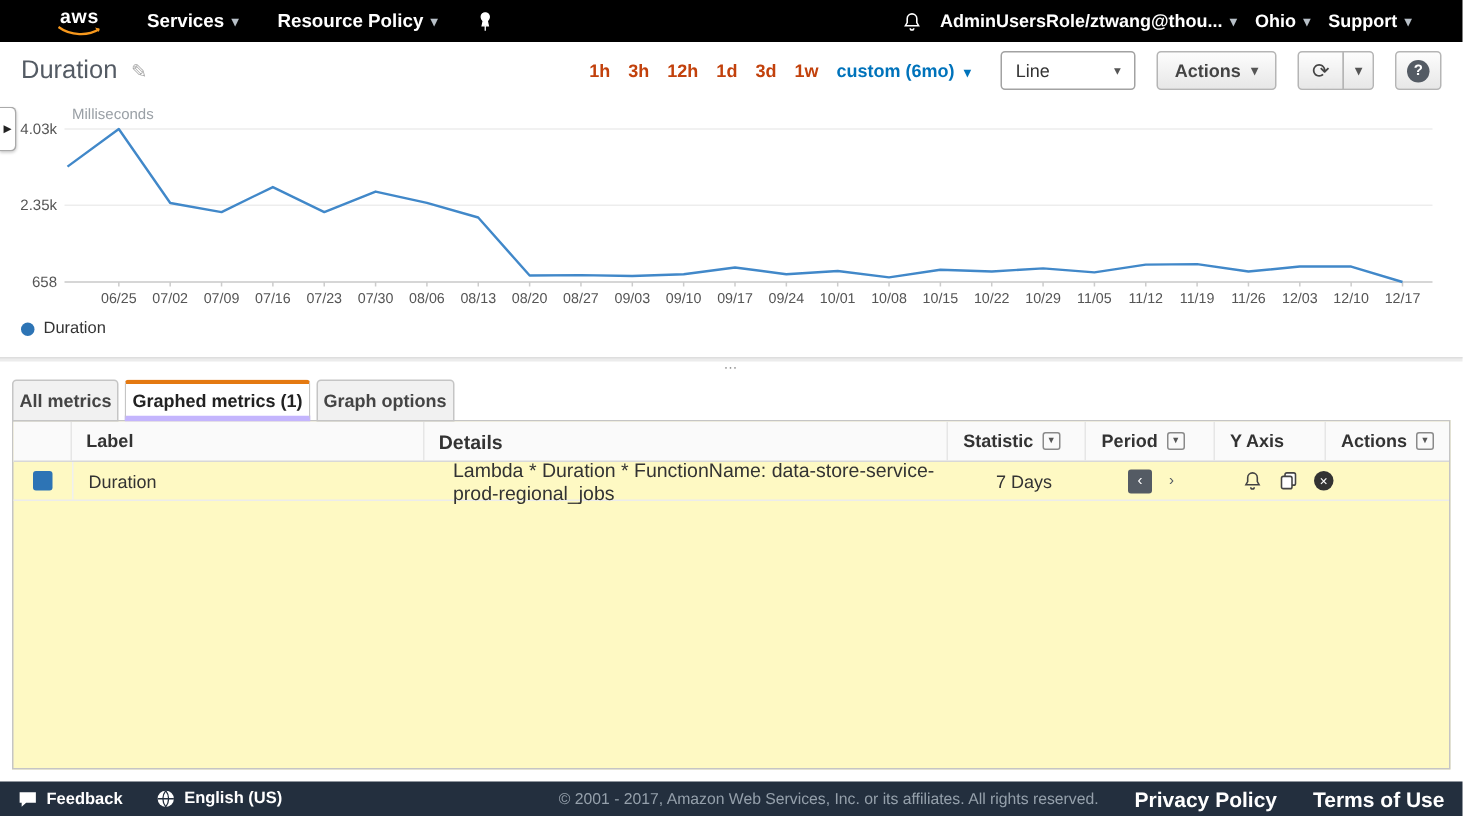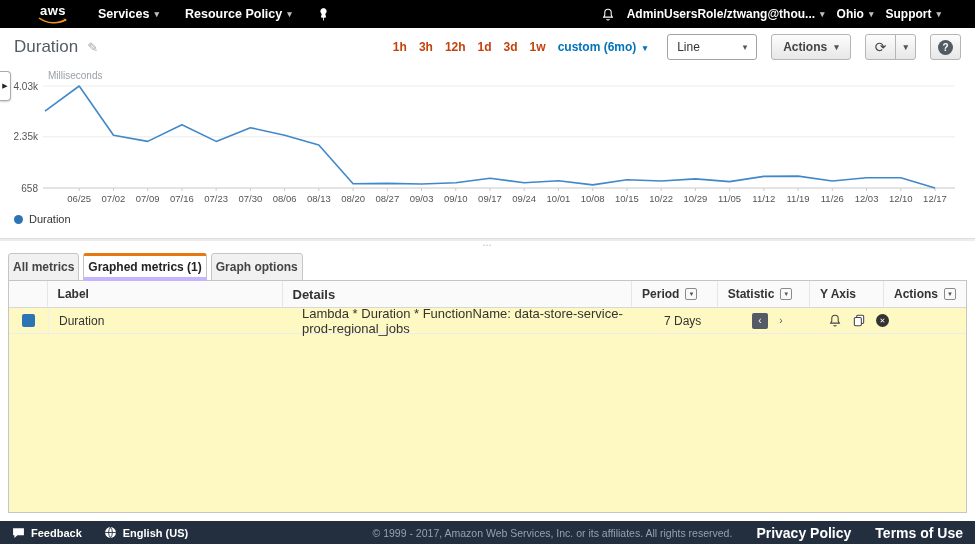--- a/index.html
+++ b/index.html
@@ -71,21 +71,21 @@
   .yx-btn { width:16px; height:16px; border-radius:2px; display:flex; align-items:center; justify-content:center; font-size:10px; cursor:pointer; }
   .yx-left { background:#545b64; color:#fff; margin-right:5px; }
   .yx-right { color:#545b64; }
   .row-icons { display:flex; align-items:center; gap:10px; }
   .icon-btn { display:flex; align-items:center; cursor:pointer; }
   .remove-circle { width:13px; height:13px; border-radius:50%; background:#333; color:#fff; font-size:7px; display:flex; align-items:center; justify-content:center; cursor:pointer; }
 
   
   .footer { position:absolute; left:0; right:0; bottom:0; height:23px; background:#232f3e; display:flex; align-items:center; color:#fff; }
   .footer-left { display:flex; align-items:center; gap:22px; margin-left:12px; }
-  .footer-item { display:flex; align-items:center; gap:6px; font-size:11px; font-weight:bold; color:#fff; cursor:pointer; }
+  .footer-item { display:flex; align-items:flex-start; gap:6px; font-size:11px; font-weight:bold; color:#fff; cursor:pointer; }
   .footer-right { margin-left:auto; display:flex; align-items:center; gap:24px; margin-right:12px; }
   .copyright { font-size:10.5px; color:#95a0ab; }
   .footer-link { font-size:14px; font-weight:bold; color:#fff; cursor:pointer; }
 </style>
 </head>
 <body>
 
 <div class="topnav">
   <div class="aws-logo">
     <span class="aws-word">aws</span>
@@ -245,26 +245,26 @@
   <div class="tab">All metrics</div>
   <div class="tab active">Graphed metrics (1)</div>
   <div class="tab">Graph options</div>
 </div>
 
 <div class="panel">
   <div class="thead">
     <div class="th col-check"></div>
     <div class="th col-label">Label</div>
     <div class="th col-details">Details</div>
+    <div class="th col-stat">
+      <span>Statistic</span>
+      <span class="hdr-dd">▼</span>
+    </div>
     <div class="th col-period">
       <span>Period</span>
-      <span class="hdr-dd">▼</span>
-    </div>
-    <div class="th col-stat">
-      <span>Statistic</span>
       <span class="hdr-dd">▼</span>
     </div>
     <div class="th col-yaxis">Y Axis</div>
     <div class="th col-actions">
       <span>Actions</span>
       <span class="hdr-dd">▼</span>
     </div>
   </div>
   <div class="trow">
     <div class="td col-check">
@@ -313,17 +313,17 @@
     </div>
     <div class="footer-item">
       <svg width="13" height="13" viewBox="0 0 24 24">
         <circle cx="12" cy="12" r="10" fill="#fff"></circle>
         <path d="M2 12 h20 M12 2 a16 16 0 0 1 0 20 M12 2 a16 16 0 0 0 0 20" stroke="#232f3e" stroke-width="1.6" fill="none"></path>
       </svg>
       <span>English (US)</span>
     </div>
   </div>
   <div class="footer-right">
-    <span class="copyright">© 1999 - 2017, Amazon Web Services, Inc. or its affiliates. All rights reserved.</span>
+    <span class="copyright">© 2001 - 2017, Amazon Web Services, Inc. or its affiliates. All rights reserved.</span>
     <span class="footer-link">Privacy Policy</span>
     <span class="footer-link">Terms of Use</span>
   </div>
 </div>
 
 </body></html>

